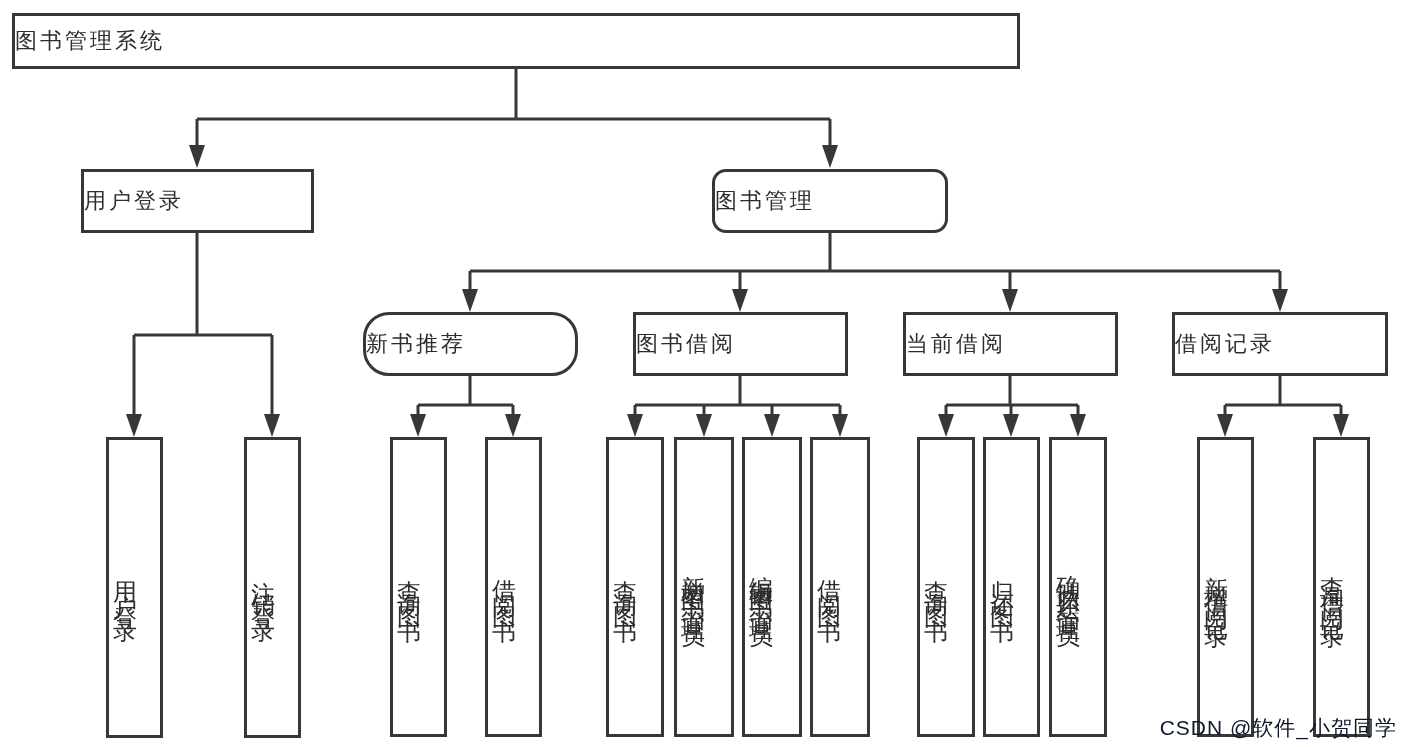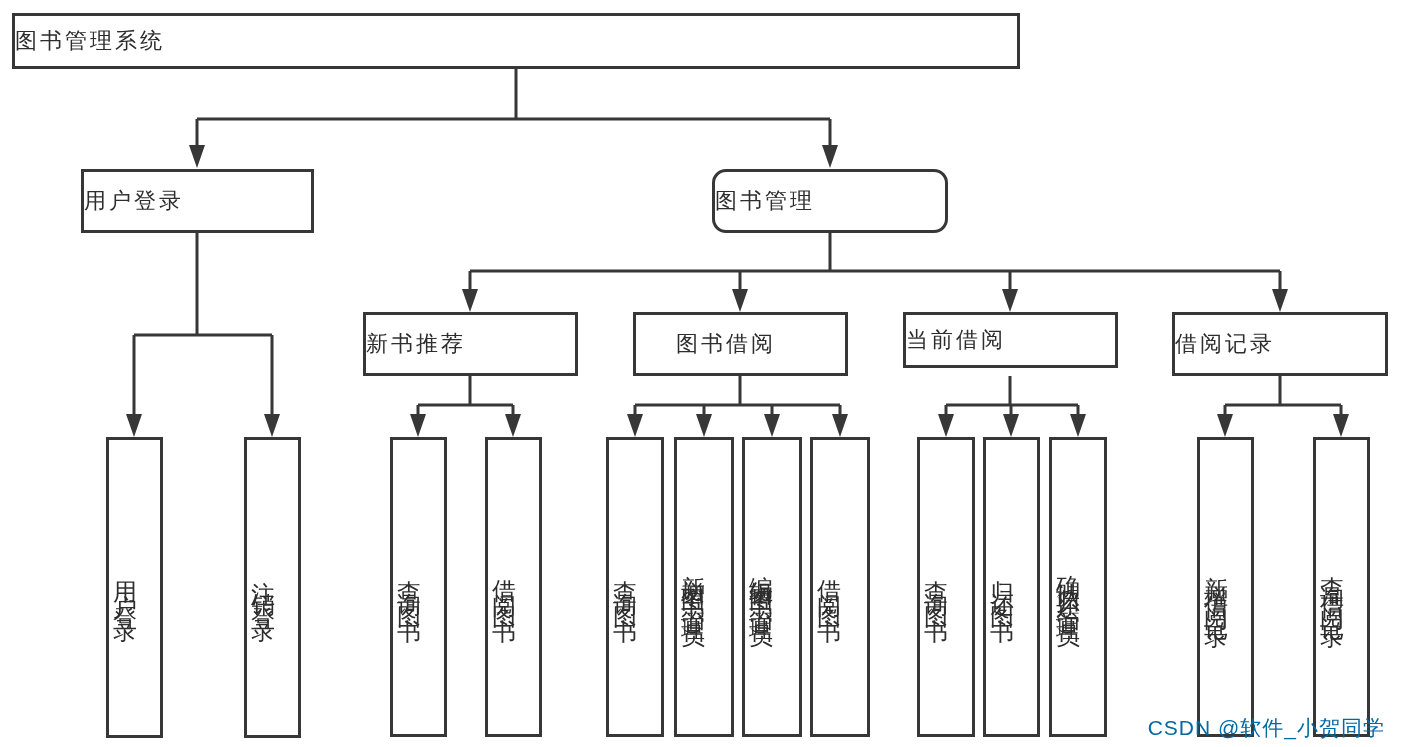--- a/index.html
+++ b/index.html
@@ -16,21 +16,21 @@
     writing-mode:vertical-rl;text-orientation:mixed;font-size:24px;color:#2d2d2d;
     white-space:nowrap;
   }
   .ls4{letter-spacing:13px;}
   .ls6{letter-spacing:10px;}
   .ls9{letter-spacing:7px;}
   .wires{position:absolute;left:0;top:0;pointer-events:none;}
   .wires path{stroke:#373737;stroke-width:3;fill:none;}
   .wires polygon{fill:#373737;stroke:none;}
   .watermark{
-    position:absolute;top:714px;right:20px;font-size:21px;color:#0369a1;
+    position:absolute;top:714px;right:8px;font-size:21px;color:#0f172a;
     letter-spacing:1px;white-space:nowrap;
   }
 </style>
 </head>
 <body>
 
 <div class="stage">
 
   <svg class="wires" width="1405" height="747" viewBox="0 0 1405 747" aria-hidden="true">
 
@@ -86,27 +86,27 @@
     <span class="hlabel">图书管理系统</span>
   </div>
 
   <div class="node" style="left:81px;top:169px;width:233px;height:64px;">
     <span class="hlabel">用户登录</span>
   </div>
   <div class="node" style="left:712px;top:169px;width:236px;height:64px;border-radius:14px;">
     <span class="hlabel">图书管理</span>
   </div>
 
-  <div class="node" style="left:363px;top:312px;width:215px;height:64px;">
+  <div class="node" style="left:363px;top:312px;width:215px;height:64px;border-radius:26px;">
     <span class="hlabel">新书推荐</span>
   </div>
-  <div class="node" style="left:633px;top:312px;width:215px;height:64px;padding-left:40px;">
+  <div class="node" style="left:633px;top:312px;width:215px;height:64px;">
     <span class="hlabel">图书借阅</span>
   </div>
-  <div class="node" style="left:903px;top:312px;width:215px;height:56px;">
+  <div class="node" style="left:903px;top:312px;width:215px;height:64px;">
     <span class="hlabel">当前借阅</span>
   </div>
   <div class="node" style="left:1172px;top:312px;width:216px;height:64px;">
     <span class="hlabel">借阅记录</span>
   </div>
 
   <div class="node" style="left:106px;top:437px;width:57px;height:301px;">
     <span class="vlabel ls4">用户登录</span>
   </div>
   <div class="node" style="left:244px;top:437px;width:57px;height:301px;">

